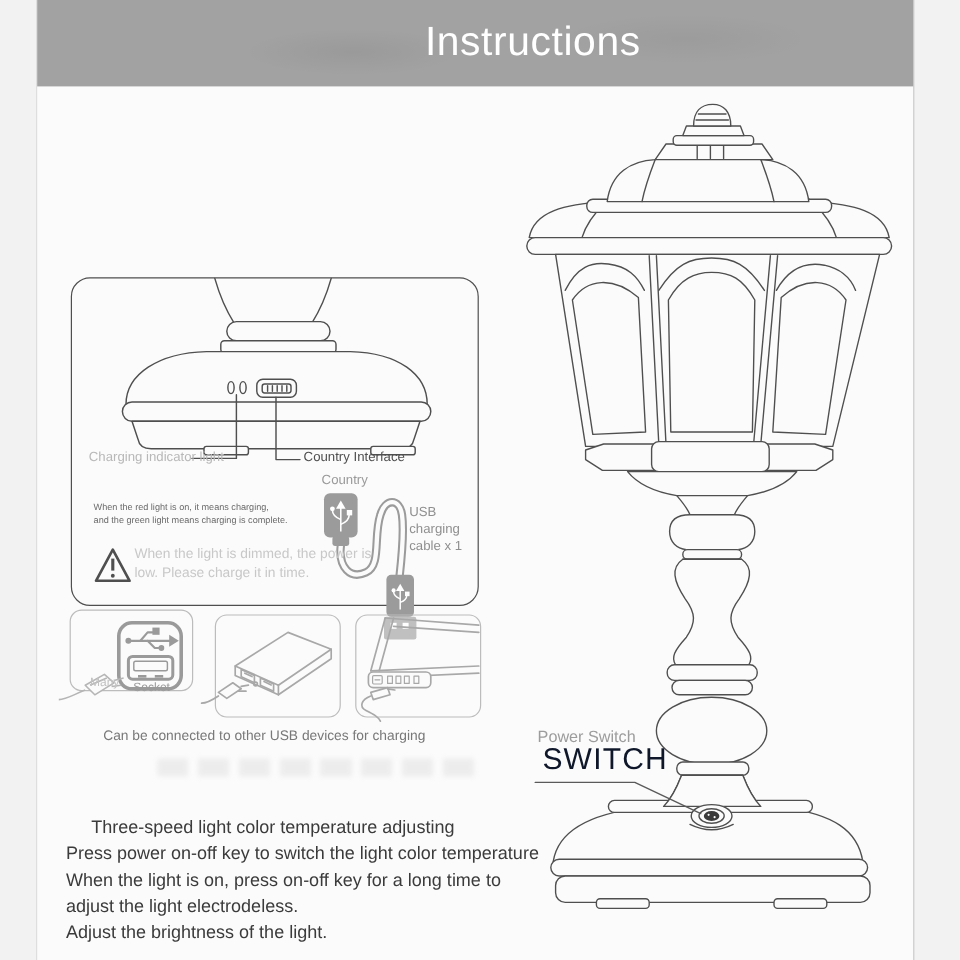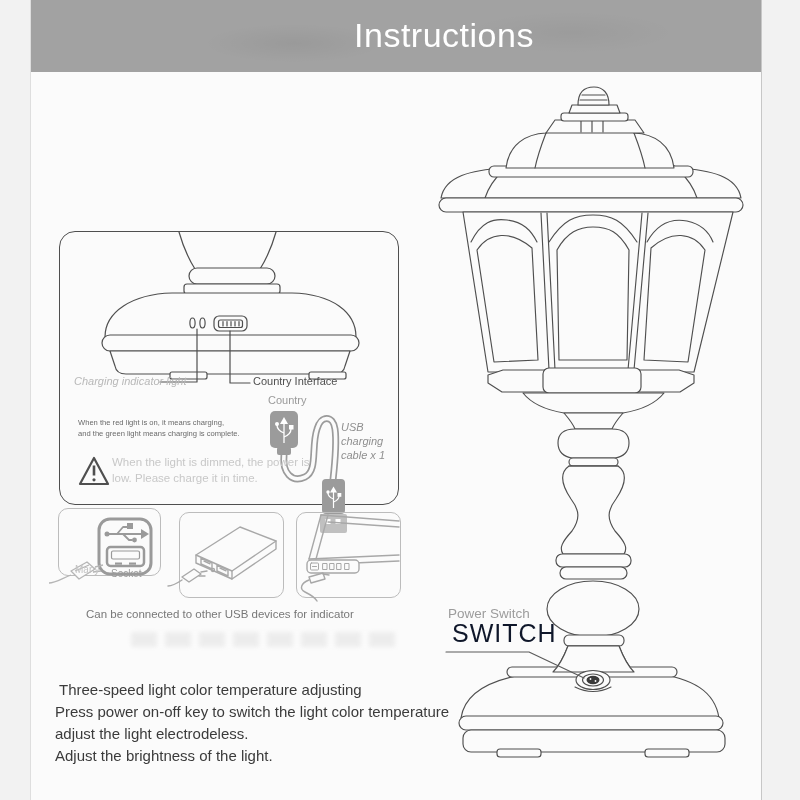--- a/index.html
+++ b/index.html
@@ -26,46 +26,46 @@
   #banner .title {
     width:100%; text-align:center; line-height:70px;
     font-size:34px; color:#ffffff; letter-spacing:0.5px;margin-left:48px;
   }
   #diagram-box {
     position:absolute; left:28px; top:231px; width:340px; height:274px;
     border:1.6px solid #4f4f4f; border-radius:16px;
   }
   #diagram-box svg, .thumb svg { position:absolute; overflow:visible; }
   .lbl { position:absolute; white-space:nowrap; }
-  .lbl-indicator { left:14px; top:143px; font-size:11px; color:#b8b8b8;font-style:italic; }
+  .lbl-indicator { left:14px; top:143px; font-size:11px; color:#b8b8b8; }
   .lbl-interface { left:193px; top:143px; font-size:11px; color:#4f4f4f; }
   .lbl-country   { left:208px; top:162px; font-size:11px; color:#9a9a9a; }
   .note-redgreen { position:absolute; left:18px; top:185px; font-size:7.6px; line-height:11px; color:#6a6a6a; }
   .warn-text     { position:absolute; left:52px; top:223px; font-size:11.5px; line-height:15.5px; color:#c8c8c8; }
-  .cable-label   { position:absolute; left:281px; top:188px; font-size:11px; line-height:14px; color:#8f8f8f;font-style:italic; }
+  .cable-label   { position:absolute; left:281px; top:188px; font-size:11px; line-height:14px; color:#8f8f8f; }
   .thumb {
     position:absolute; width:105px; height:86px;
     border:1.6px solid #bcbcbc; border-radius:10px;
   }
   #thumb-1 { left:27px; top:508px; width:103px; height:68px; }
   #thumb-2 { left:148px; top:512px; }
   #thumb-3 { left:265px; top:512px; }
   .thumb-txt { position:absolute; font-size:10px; line-height:10px; word-break:break-all; }
   .txt-many   { left:16px; top:56px; width:26px; color:#c2c2c2; }
   .txt-socket { left:52px; top:60px; width:32px; color:#9a9a9a; }
   #caption { position:absolute; left:55px; top:608px; font-size:11.5px; color:#787878; }
   #ghost-text {
     position:absolute; left:100px; top:632px; width:268px; height:15px;
     background:repeating-linear-gradient(90deg,#c9c9c9 0 26px, transparent 26px 34px);
     opacity:0.28; filter:blur(2px); border-radius:3px;
   }
   #power-switch-label { position:absolute; left:417px; top:606px; font-size:13.5px; color:#9c9c9c; }
   #power-switch-name  { position:absolute; left:421px; top:619px; font-size:25px; font-weight:300; letter-spacing:1px; color:#0f172a; }
   #bottom-text { position:absolute; left:24px; top:679px; font-size:15px; line-height:22px; color:#3b3b3b; }
-  #bottom-text .l1 { margin-left:4px; }
+  #bottom-text .l1 { margin-left:21px; }
   #lamp-svg { position:absolute; left:400px; top:80px; overflow:visible; }
   svg path, svg rect, svg ellipse, svg circle, svg line, svg polyline { vector-effect:non-scaling-stroke; }
 </style>
 </head>
 <body>
 
 <div id="card">
 
   <div id="banner">
     <div class="title">Instructions</div>
@@ -216,21 +216,21 @@
         <rect x="33" y="50.5" width="4" height="6" stroke-width="1"></rect>
         <rect x="40" y="50.5" width="4" height="6" stroke-width="1"></rect>
         <rect x="48" y="50.5" width="4" height="6" stroke-width="1"></rect>
         <path d="M 12 64 L 26 60 L 28 66 L 14 70 Z" fill="#fbfbfb"></path>
         <path d="M 26 61 l 6 1"></path>
         <path d="M 12 67 C 4 70 2 76 8 79 C 14 82 18 84 20 88"></path>
       </g>
     </svg>
   </div>
 
-  <div id="caption">Can be connected to other USB devices for indicator</div>
+  <div id="caption">Can be connected to other USB devices for charging</div>
   <div id="ghost-text"></div>
 
   <svg id="lamp-svg" width="340" height="690" viewBox="0 0 340 690">
     <g stroke="#4f4f4f" stroke-width="1.15" fill="none" stroke-linecap="round" stroke-linejoin="round">
 
       <path d="M 10 118 C 14 96 40 90 74 88 C 92 70 228 70 246 88 C 280 90 306 96 310 118 Z" fill="#fbfbfb"></path>
       <path d="M 74 88 C 64 98 57 108 54 118"></path>
       <path d="M 246 88 C 256 98 263 108 266 118"></path>
       <rect x="8" y="118" width="304" height="14" rx="7" fill="#fbfbfb"></rect>
 
@@ -291,17 +291,18 @@
       <path d="M 15 572 L 98 572 L 153 598" stroke="#5a5a5a"></path>
     </g>
   </svg>
 
   <div id="power-switch-label">Power Switch</div>
   <div id="power-switch-name">SWITCH</div>
 
   <div id="bottom-text">
     <div class="l1">Three-speed light color temperature adjusting</div>
     <div>Press power on-off key to switch the light color temperature</div>
+    <div>When the light is on, press on-off key for a long time to</div>
     <div>adjust the light electrodeless.</div>
     <div>Adjust the brightness of the light.</div>
   </div>
 
 </div>
 
 </body></html>

